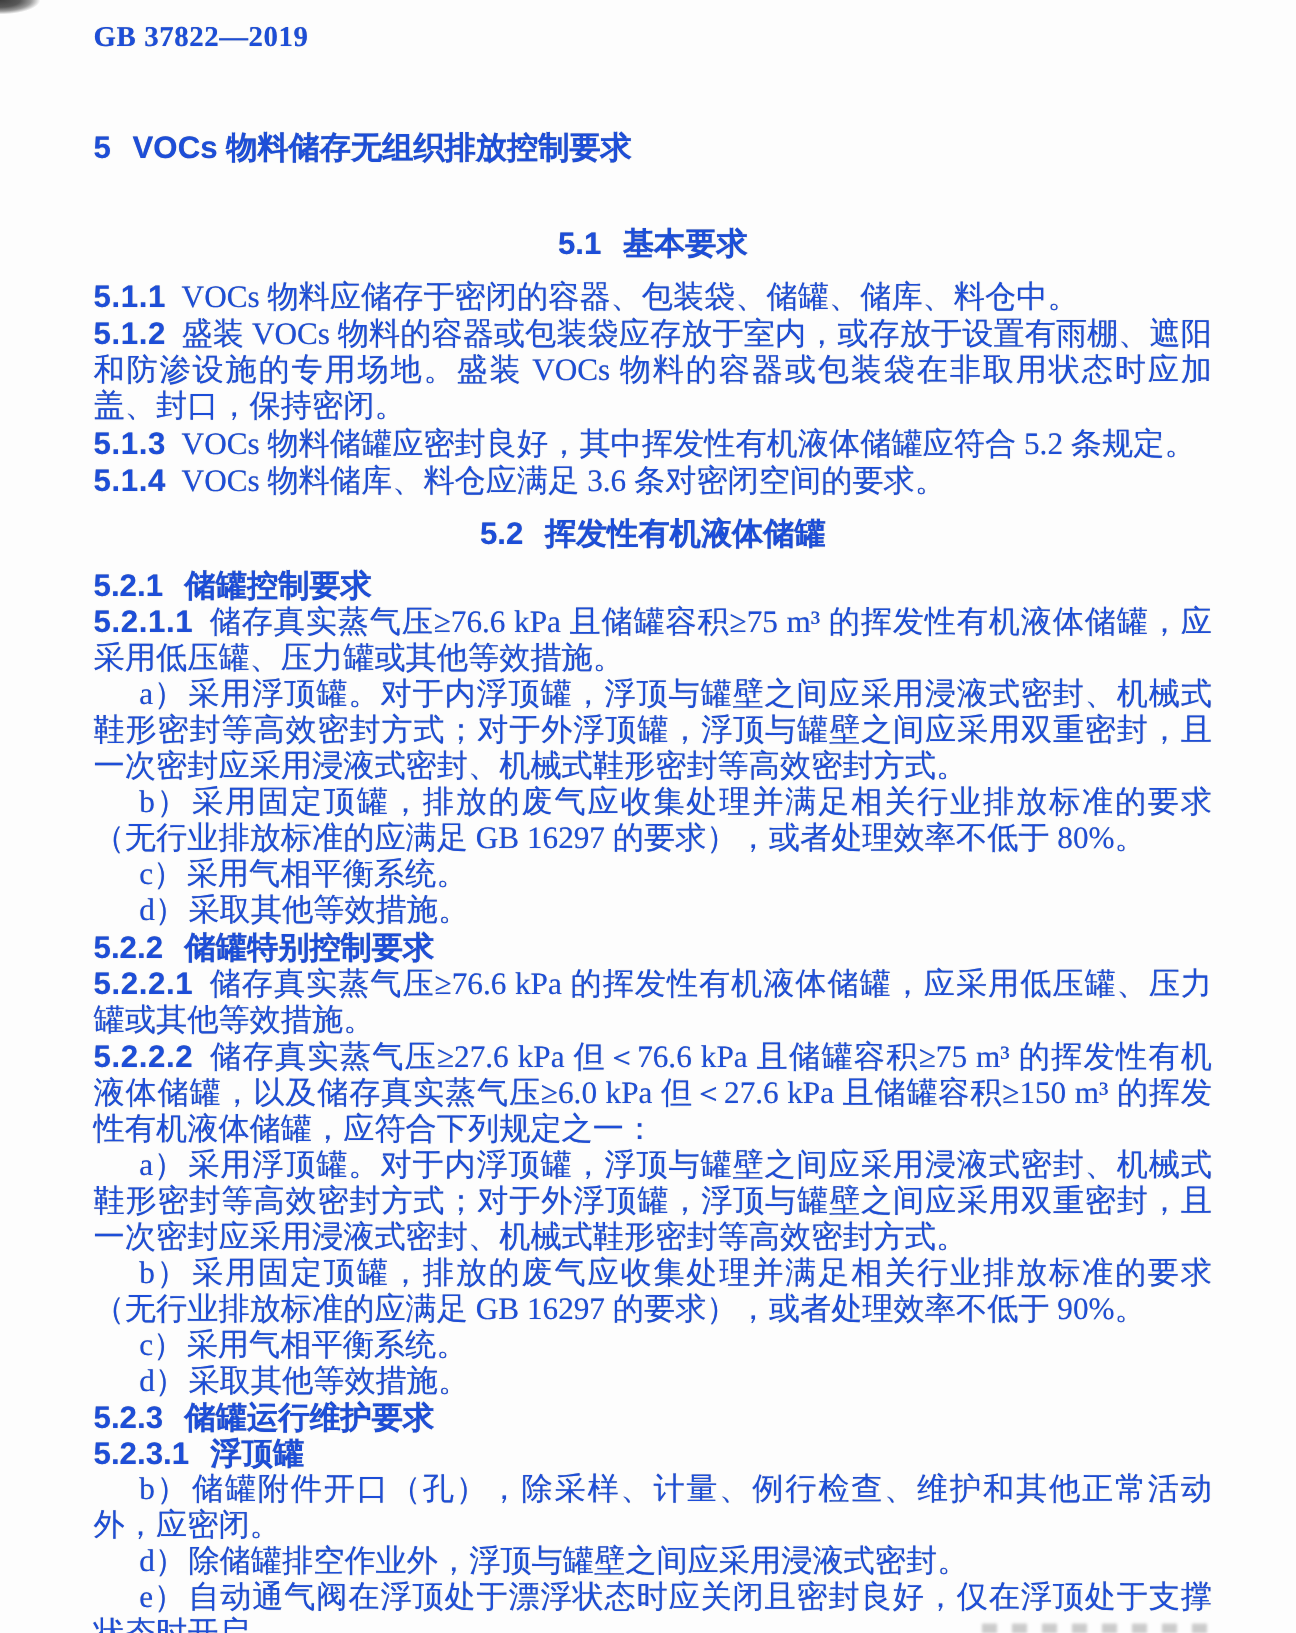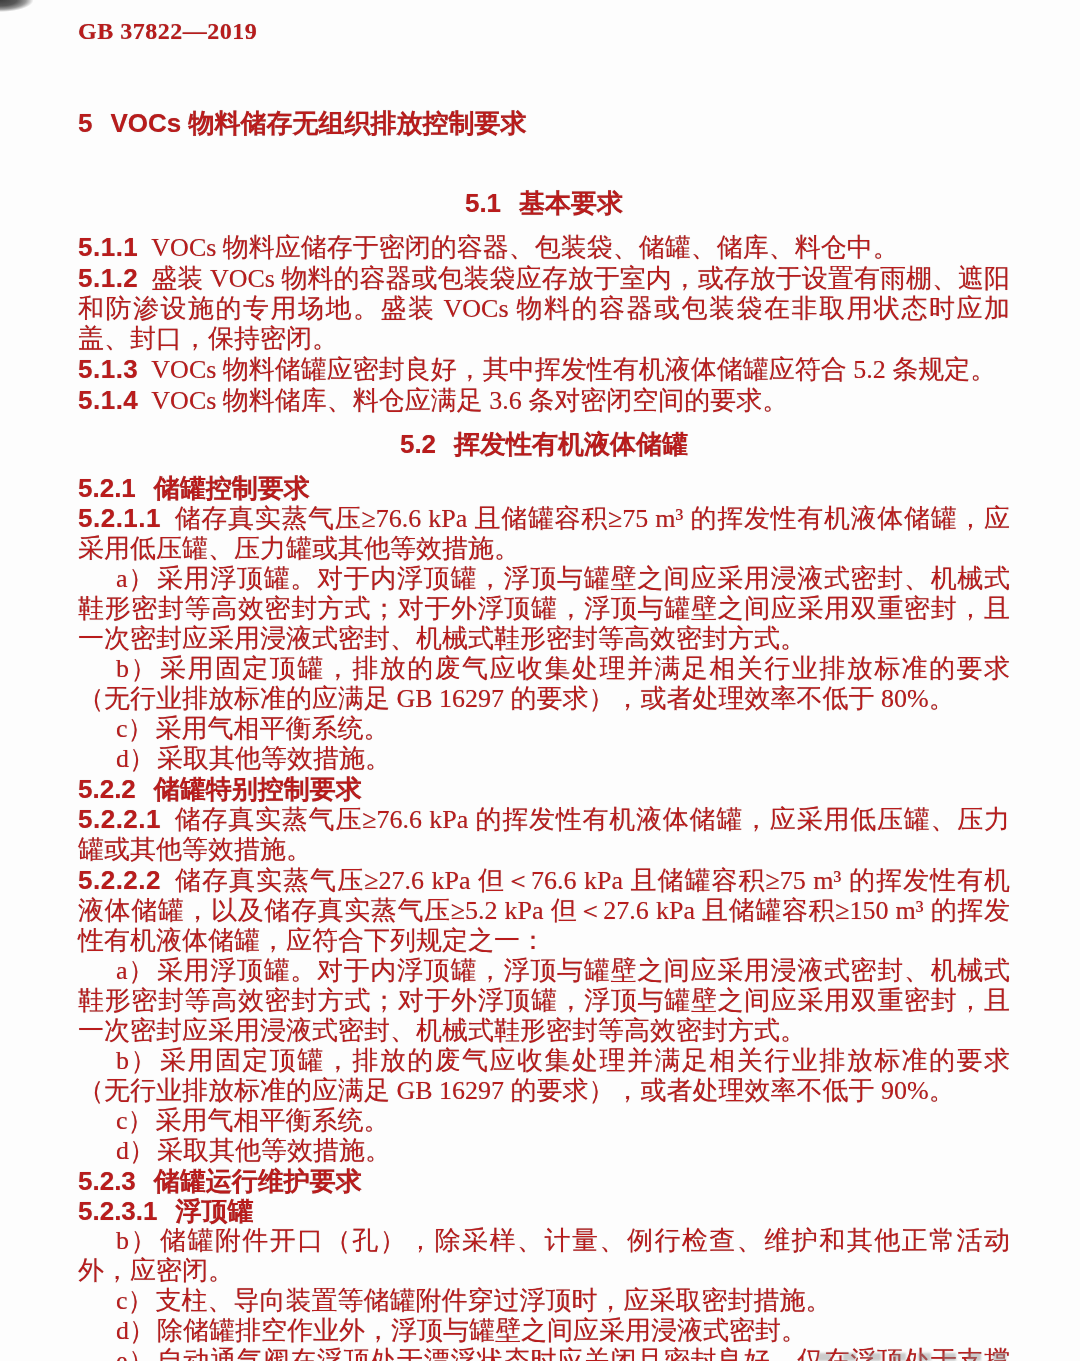--- a/index.html
+++ b/index.html
@@ -6,21 +6,21 @@
     margin: 0;
     padding: 0;
     background: #ffffff;
   }
   .page {
     position: relative;
     width: 1080px;
     height: 1361px;
     background: #fdfdfd;
     overflow: hidden;
-    color: #b91c1c;
+    color: #1d4ed8;
     font-family: "Liberation Serif", "DejaVu Serif", serif;
     text-shadow: 0 0 0.7px rgba(45,45,45,0.45);
   }
   .content {
     position: absolute;
     left: 78px;
     top: 16px;
     width: 932px;
   }
   .docnum {
@@ -129,21 +129,21 @@
         <p class="block item">
     <span class="num">d）</span><span class="txt">采取其他等效措施。</span>
   </p>
         <p class="block h3">
     <span class="num">5.2.2</span><span class="txt">储罐特别控制要求</span>
   </p>
         <p class="block clause">
     <span class="num">5.2.2.1</span><span class="txt">储存真实蒸气压≥76.6 kPa 的挥发性有机液体储罐，应采用低压罐、压力罐或其他等效措施。</span>
   </p>
         <p class="block clause">
-    <span class="num">5.2.2.2</span><span class="txt">储存真实蒸气压≥27.6 kPa 但＜76.6 kPa 且储罐容积≥75 m³ 的挥发性有机液体储罐，以及储存真实蒸气压≥5.2 kPa 但＜27.6 kPa 且储罐容积≥150 m³ 的挥发性有机液体储罐，应符合下列规定之一：</span>
+    <span class="num">5.2.2.2</span><span class="txt">储存真实蒸气压≥27.6 kPa 但＜76.6 kPa 且储罐容积≥75 m³ 的挥发性有机液体储罐，以及储存真实蒸气压≥6.0 kPa 但＜27.6 kPa 且储罐容积≥150 m³ 的挥发性有机液体储罐，应符合下列规定之一：</span>
   </p>
         <p class="block item">
     <span class="num">a）</span><span class="txt">采用浮顶罐。对于内浮顶罐，浮顶与罐壁之间应采用浸液式密封、机械式鞋形密封等高效密封方式；对于外浮顶罐，浮顶与罐壁之间应采用双重密封，且一次密封应采用浸液式密封、机械式鞋形密封等高效密封方式。</span>
   </p>
         <p class="block item">
     <span class="num">b）</span><span class="txt">采用固定顶罐，排放的废气应收集处理并满足相关行业排放标准的要求（无行业排放标准的应满足 GB 16297 的要求），或者处理效率不低于 90%。</span>
   </p>
         <p class="block item">
     <span class="num">c）</span><span class="txt">采用气相平衡系统。</span>
   </p>
@@ -153,23 +153,20 @@
         <p class="block h3">
     <span class="num">5.2.3</span><span class="txt">储罐运行维护要求</span>
   </p>
         <p class="block h4">
     <span class="num">5.2.3.1</span><span class="txt">浮顶罐</span>
   </p>
         <p class="block item">
     <span class="num">b）</span><span class="txt">储罐附件开口（孔），除采样、计量、例行检查、维护和其他正常活动外，应密闭。</span>
   </p>
         <p class="block item">
-    <span class="num">c）</span><span class="txt">支柱、导向装置等储罐附件穿过浮顶时，应采取密封措施。</span>
-  </p>
-        <p class="block item">
     <span class="num">d）</span><span class="txt">除储罐排空作业外，浮顶与罐壁之间应采用浸液式密封。</span>
   </p>
         <p class="block item">
     <span class="num">e）</span><span class="txt">自动通气阀在浮顶处于漂浮状态时应关闭且密封良好，仅在浮顶处于支撑状态时开启。</span>
   </p>
       </div>
   </div>
 
   <div class="bottom-smudge"></div>
 </div>

